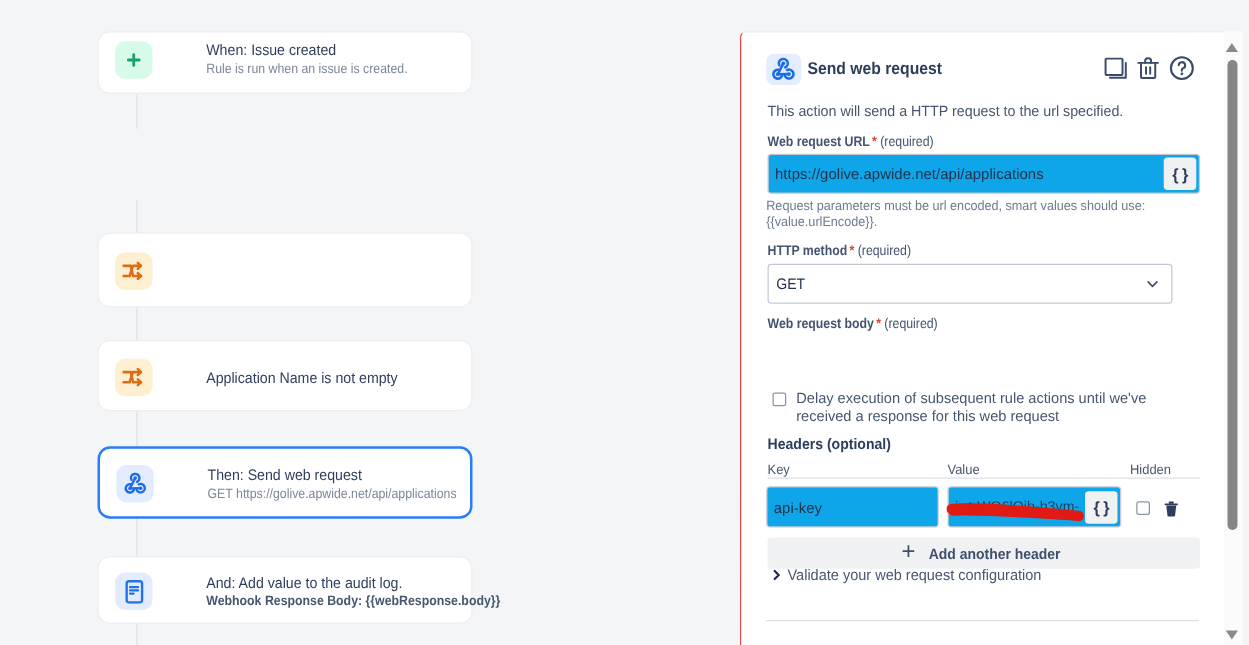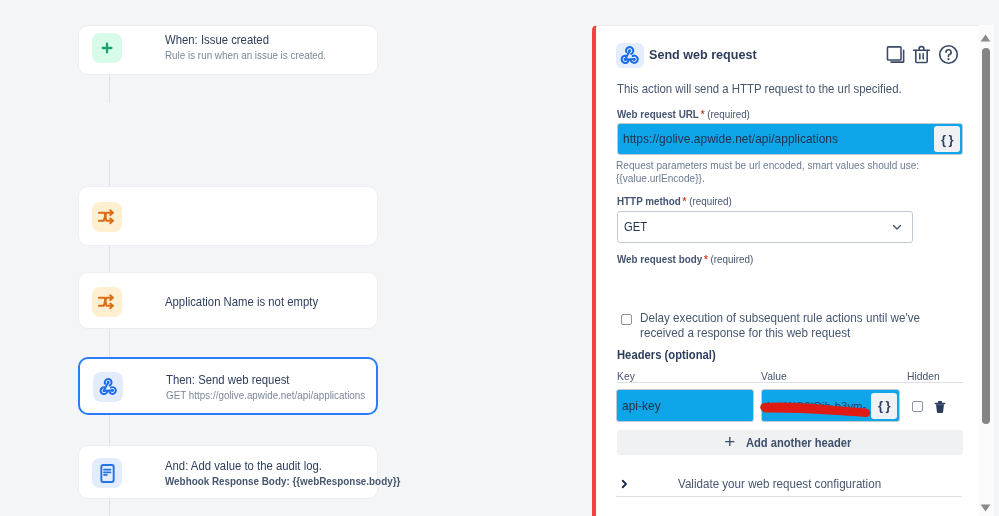--- a/index.html
+++ b/index.html
@@ -18,21 +18,21 @@
   .ico.green{background:#D7FBE8;}
   .ico.amber{background:#FDEFCF;}
   .ico.blue{background:#E2ECFD;}
   .ntext{margin-left:10px;}
   .ntitle{white-space:nowrap;font-size:12.2px;color:#2E3E5C;line-height:14px;transform:scaleX(.93);transform-origin:left center;}
   .nsub{white-space:nowrap;font-size:10.9px;color:#7B879B;line-height:13px;margin-top:2px;transform:scaleX(.905);transform-origin:left center;}
   .nsub.b{font-weight:bold;color:#45566F;white-space:nowrap;}
 
   
   .panel{position:absolute;left:592px;top:25px;width:407px;height:491px;background:#fff;
-         border-top:1px solid #E9EAEE;border-left:4px solid #ef4444;
+         border-top:1px solid #E9EAEE;border-left:1px solid #ef4444;
          border-top-left-radius:5px;box-sizing:border-box;overflow:hidden;}
 
   .phead-ico{position:absolute;left:19.5px;top:16.5px;width:28px;height:25px;border-radius:6px;background:#E4EDFD;
              display:flex;align-items:center;justify-content:center;}
   .ptitle{position:absolute;left:53px;top:21px;font-size:13.6px;font-weight:bold;color:#2D3E5C;transform:scaleX(.925);transform-origin:left center;white-space:nowrap;}
   .pact{position:absolute;top:17px;width:22px;height:22px;display:flex;align-items:center;justify-content:center;}
 
   .pdesc{position:absolute;left:21px;top:56px;font-size:11.9px;color:#46566F;transform:scaleX(.96);transform-origin:left center;white-space:nowrap;}
 
   .flabel{position:absolute;left:21px;font-size:11.2px;font-weight:bold;color:#44546F;white-space:nowrap;transform:scaleX(.88);transform-origin:left center;}
@@ -208,21 +208,21 @@
     <div class="inputwrap" data-name="url-input-wrapper" style="left:21px;top:97px;width:346px;height:32px;">
       <input data-name="url-input" value="https://golive.apwide.net/api/applications" style="">
       <div class="smartbtn" data-name="smart-values-button">{ }</div>
     </div>
     <div class="helptext" data-name="url-help-text" style="top:133px;">
       <div data-name="url-help-line1">Request parameters must be url encoded, smart values should use:</div>
       <div data-name="url-help-line2">{{value.urlEncode}}.</div>
     </div>
 
     <div class="flabel" data-name="method-field-label" style="top:169px;"><span>HTTP method</span><span class="reqsp"> </span><span class="req" data-name="required-marker">*</span> <span class="reqtxt">(required)</span></div>
-    <div class="selectwrap" data-name="method-select" style="left:21px;top:185px;width:296px;height:32px;">
+    <div class="selectwrap" data-name="method-select" style="left:21px;top:185px;width:324px;height:32px;">
       <span class="val" data-name="method-select-value">GET</span>
       <span class="chev" data-name="chevron-down-icon">
         <svg width="14" height="14" viewBox="0 0 24 24" fill="none" stroke="#42526E" stroke-width="2.4" stroke-linecap="round" stroke-linejoin="round">
             <path d="M6 9.5l6 6 6-6"></path>
           </svg>
       </span>
     </div>
 
     <div class="flabel" data-name="body-field-label" style="top:227px;"><span>Web request body</span><span class="reqsp"> </span><span class="req" data-name="required-marker">*</span> <span class="reqtxt">(required)</span></div>
 
@@ -253,21 +253,21 @@
           <rect x="8.0" y="2.2" width="8" height="3.6" rx="1.1"></rect>
           <path d="M4.0 8.6h16l-1.9 16.1a1.7 1.7 0 0 1-1.7 1.5H7.6a1.7 1.7 0 0 1-1.7-1.5L4.0 8.6z"></path>
         </svg>
     </div>
 
     <div class="addbtn" data-name="add-header-button" style="left:21px;top:404px;width:346px;height:25px;">
       <span class="plus" data-name="plus-icon">+</span>
       <span data-name="add-header-label">Add another header</span>
     </div>
 
-    <div class="validrow" data-name="validate-config-row" style="left:21.5px;top:451px;gap:45px;">
+    <div class="validrow" data-name="validate-config-row" style="left:21.5px;top:427px;">
       <span data-name="chevron-right-icon" style="display:flex;">
         <svg width="12" height="12" viewBox="0 0 24 24" fill="none" stroke="#1C2B4A" stroke-width="3.6" stroke-linecap="round" stroke-linejoin="round">
             <path d="M9.5 5.5l6.5 6.5-6.5 6.5"></path>
           </svg>
       </span>
       <span class="vtxt" data-name="validate-config-label">Validate your web request configuration</span>
     </div>
     <div class="hdrline" data-name="bottom-divider" style="left:20px;top:470px;width:346px;"></div>
 
     <div class="redact" data-name="redaction-mark" style="left:164px;top:376px;width:116px;height:16px;">

